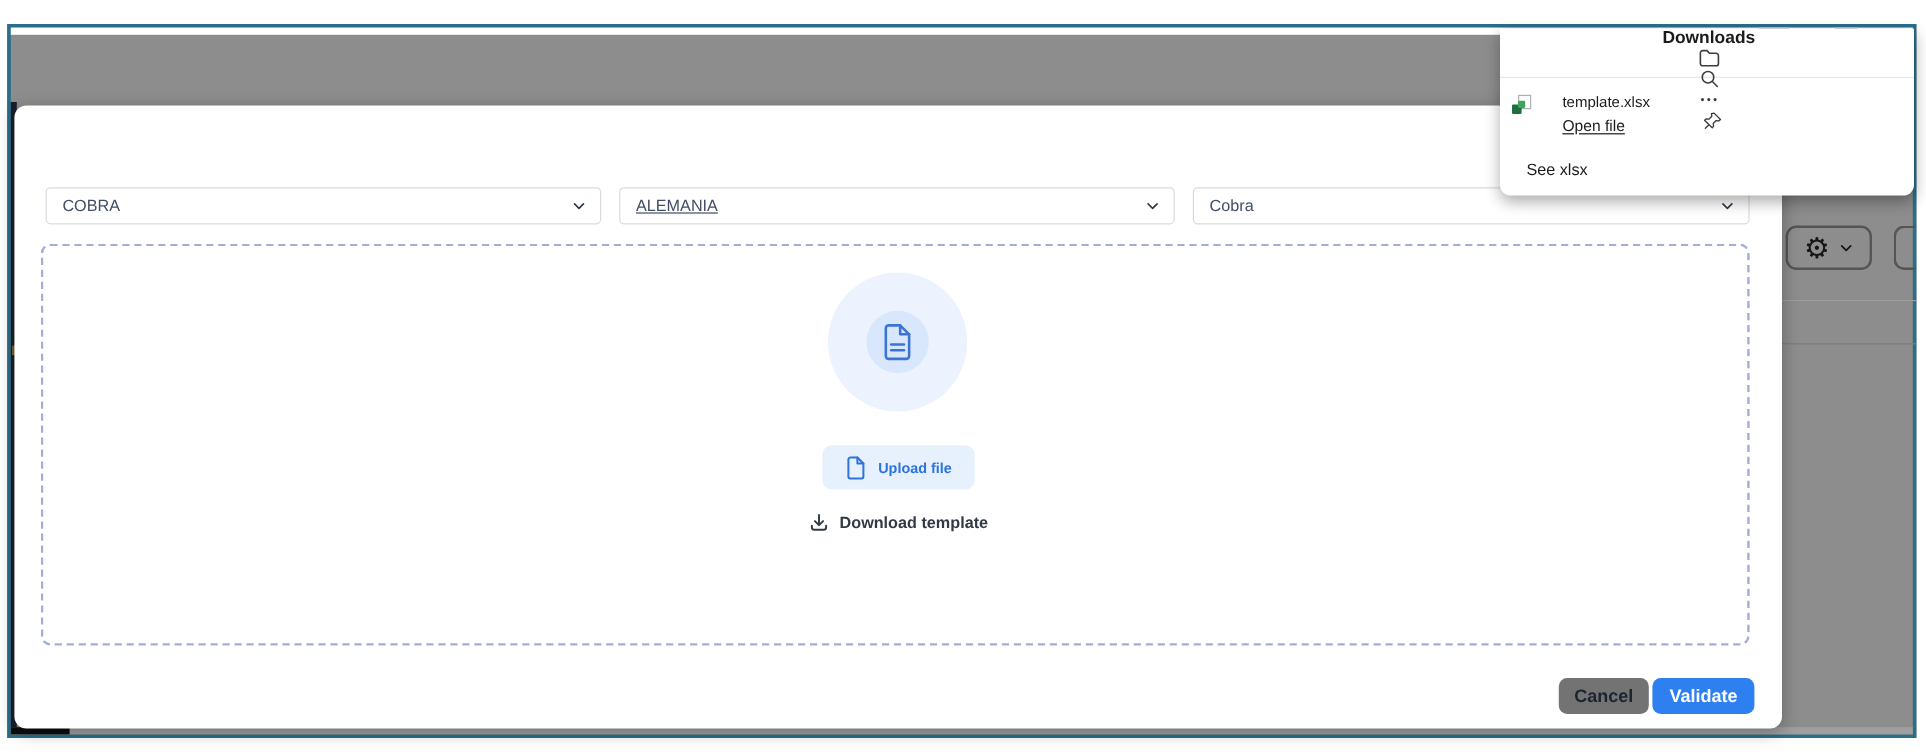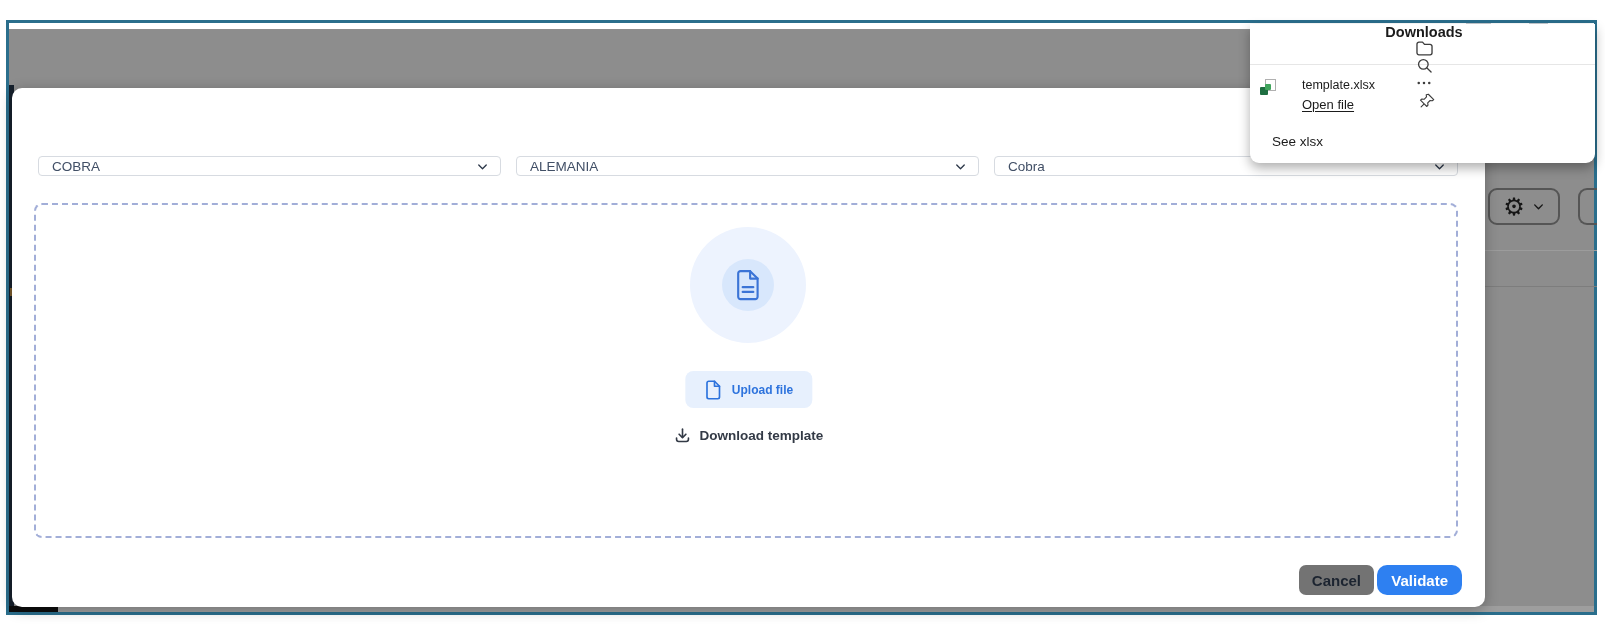--- a/index.html
+++ b/index.html
@@ -25,44 +25,44 @@
   .gear-btn{left:1488px;top:188px;width:72px;height:37px;box-sizing:border-box;
             border:2px solid #555;border-radius:9px;display:flex;align-items:center;
             justify-content:center;gap:7px;color:#161616;z-index:3;cursor:pointer;}
   .gear-glyph{font-family:"DejaVu Sans",sans-serif;font-size:24px;line-height:1;}
   .partial-btn{left:1578px;top:188px;width:19px;height:37px;box-sizing:border-box;
                border:2px solid #555;border-right:none;border-radius:9px 0 0 9px;z-index:3;}
 
   
   .modal{left:12px;top:88px;width:1473px;height:519px;background:#fff;border-radius:10px;
          box-shadow:0 3px 14px rgba(0,0,0,.28);z-index:10;}
-  .select{position:absolute;top:68px;height:20px;box-sizing:border-box;background:#fff;
+  .select{position:absolute;top:68px;height:31px;box-sizing:border-box;background:#fff;
           border:1px solid #d7dbe1;border-radius:4px;display:flex;align-items:center;
           justify-content:space-between;padding:0 10px 0 13px;color:#414f66;
           font-size:13.5px;cursor:pointer;}
   .select.s1{left:26px;width:463px;}
-  .select.s2{left:504px;width:463px;}
+  .select.s2{left:504px;width:463px;text-decoration:underline;}
   .select.s3{left:982px;width:464px;}
   .dropzone{position:absolute;left:22px;top:115px;width:1424px;height:335px;box-sizing:border-box;
             border:2px dashed var(--dashed,#a2aed8);border-radius:8px;}
   .circle-outer{position:absolute;left:678px;top:139px;width:116px;height:116px;border-radius:50%;
                 background:#edf3fe;display:flex;align-items:center;justify-content:center;}
   .circle-inner{width:52px;height:52px;border-radius:50%;background:#d8e7fc;
                 display:flex;align-items:center;justify-content:center;}
   .upload-btn{position:absolute;left:50%;transform:translateX(-50%);top:283px;height:37px;
               padding:0 19px;background:#e7f0fd;border-radius:8px;display:flex;align-items:center;
               gap:11px;color:var(--upload-blue,#2d73dd);font-size:12px;font-weight:bold;
               border:none;cursor:pointer;font-family:inherit;}
   .download-row{position:absolute;left:0;top:339px;width:100%;display:flex;align-items:center;
                 justify-content:center;gap:9px;color:#333a46;font-size:13.5px;font-weight:bold;
                 cursor:pointer;}
   .btn{position:absolute;top:477px;height:30px;display:flex;align-items:center;border:none;
        border-radius:7px;font-size:15px;font-weight:bold;font-family:inherit;cursor:pointer;}
   .btn-cancel{right:111px;padding:0 13px;background:#737373;color:#1c2430;}
-  .btn-validate{right:23px;padding:0 14px;background:var(--accent,#2e80f1);color:#fff;border-radius:10px;}
+  .btn-validate{right:23px;padding:0 14px;background:var(--accent,#2e80f1);color:#fff;}
 
   
   .dl-popup{left:1250px;top:24px;width:345px;height:139px;background:#fff;z-index:30;
             border-radius:0 0 9px 9px;box-shadow:0 5px 12px rgba(0,0,0,.32);color:#1b1b1b;}
   .dl-header{height:40px;display:flex;align-items:center;padding:0 11px 0 14px;flex-direction:column;}
   .dl-title{flex:1;font-size:14.5px;font-weight:bold;}
   .dl-ic{width:28px;height:26px;display:flex;align-items:center;justify-content:center;
          color:#3d3d3d;cursor:pointer;}
   .dl-ic.pin{margin-left:6px;}
   .dl-divider{height:1px;background:#e6e6e6;}

